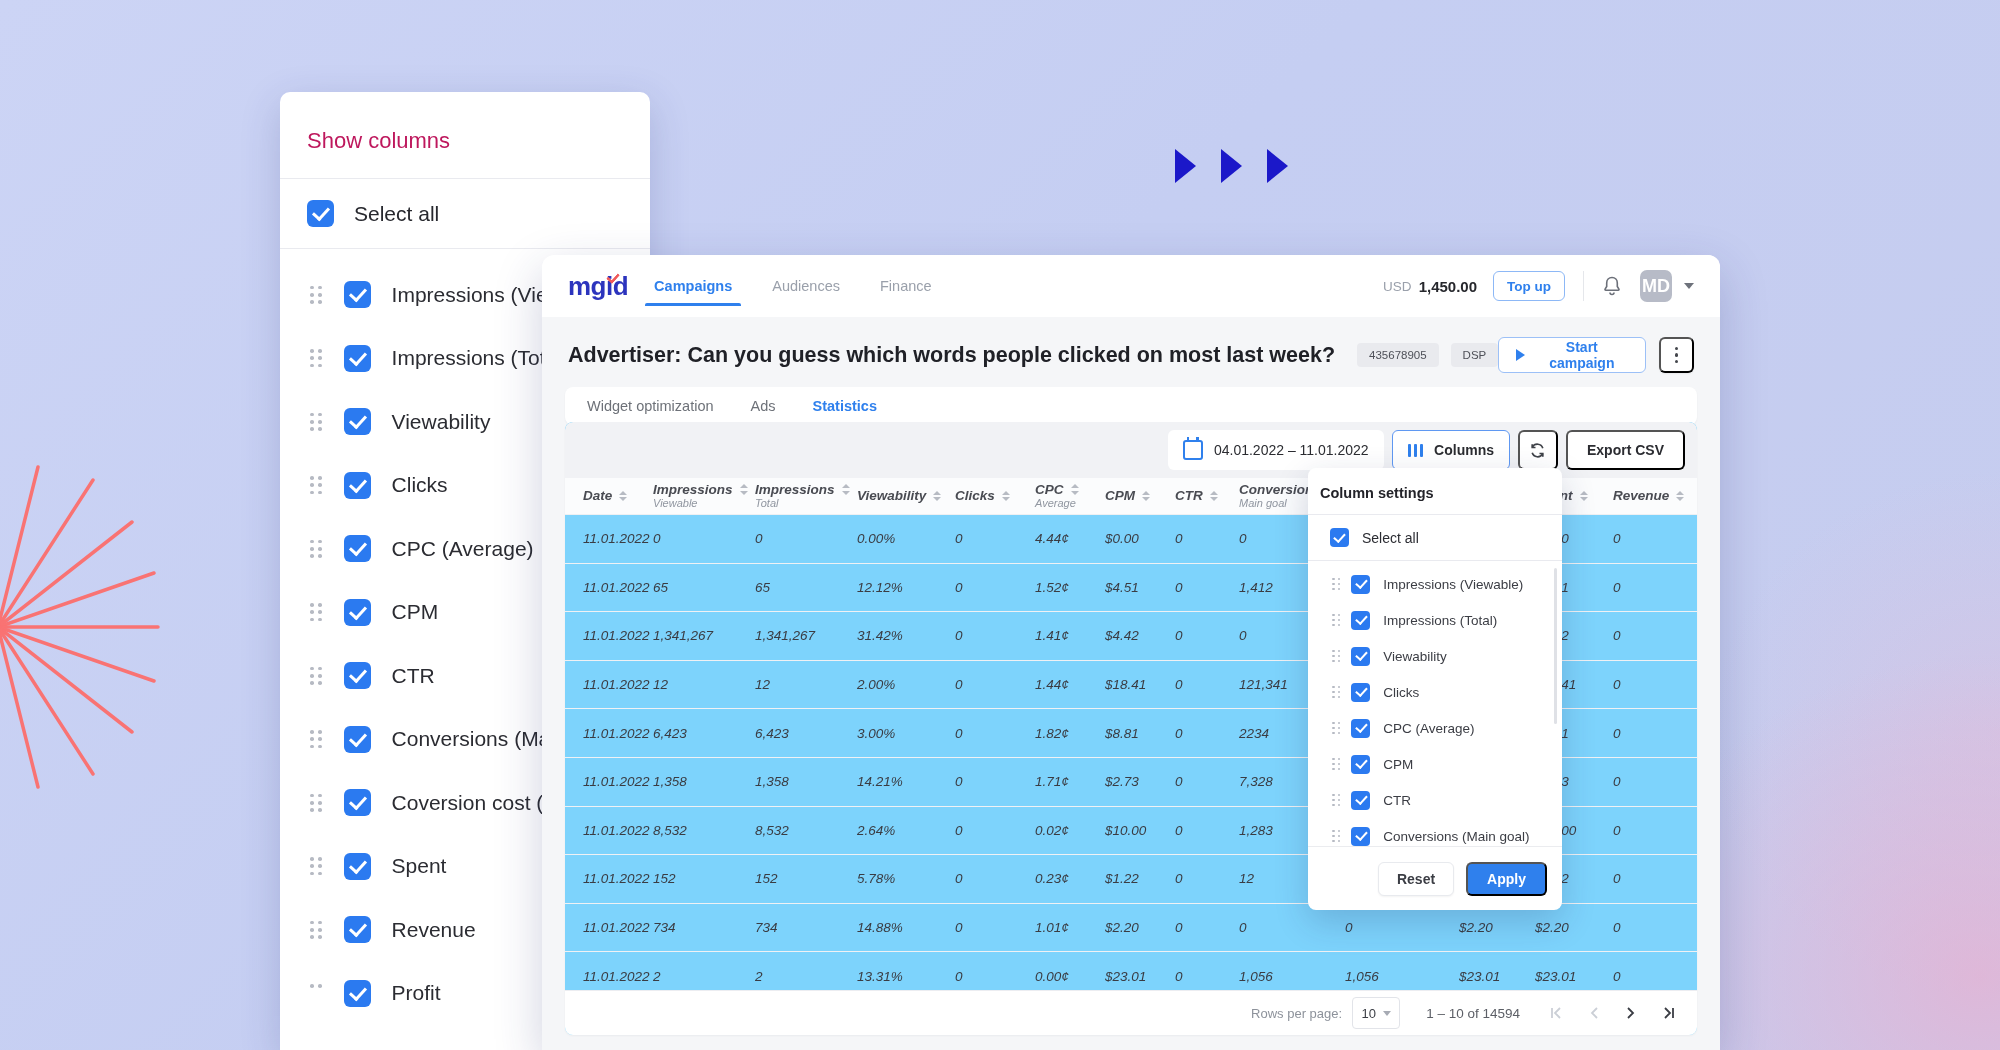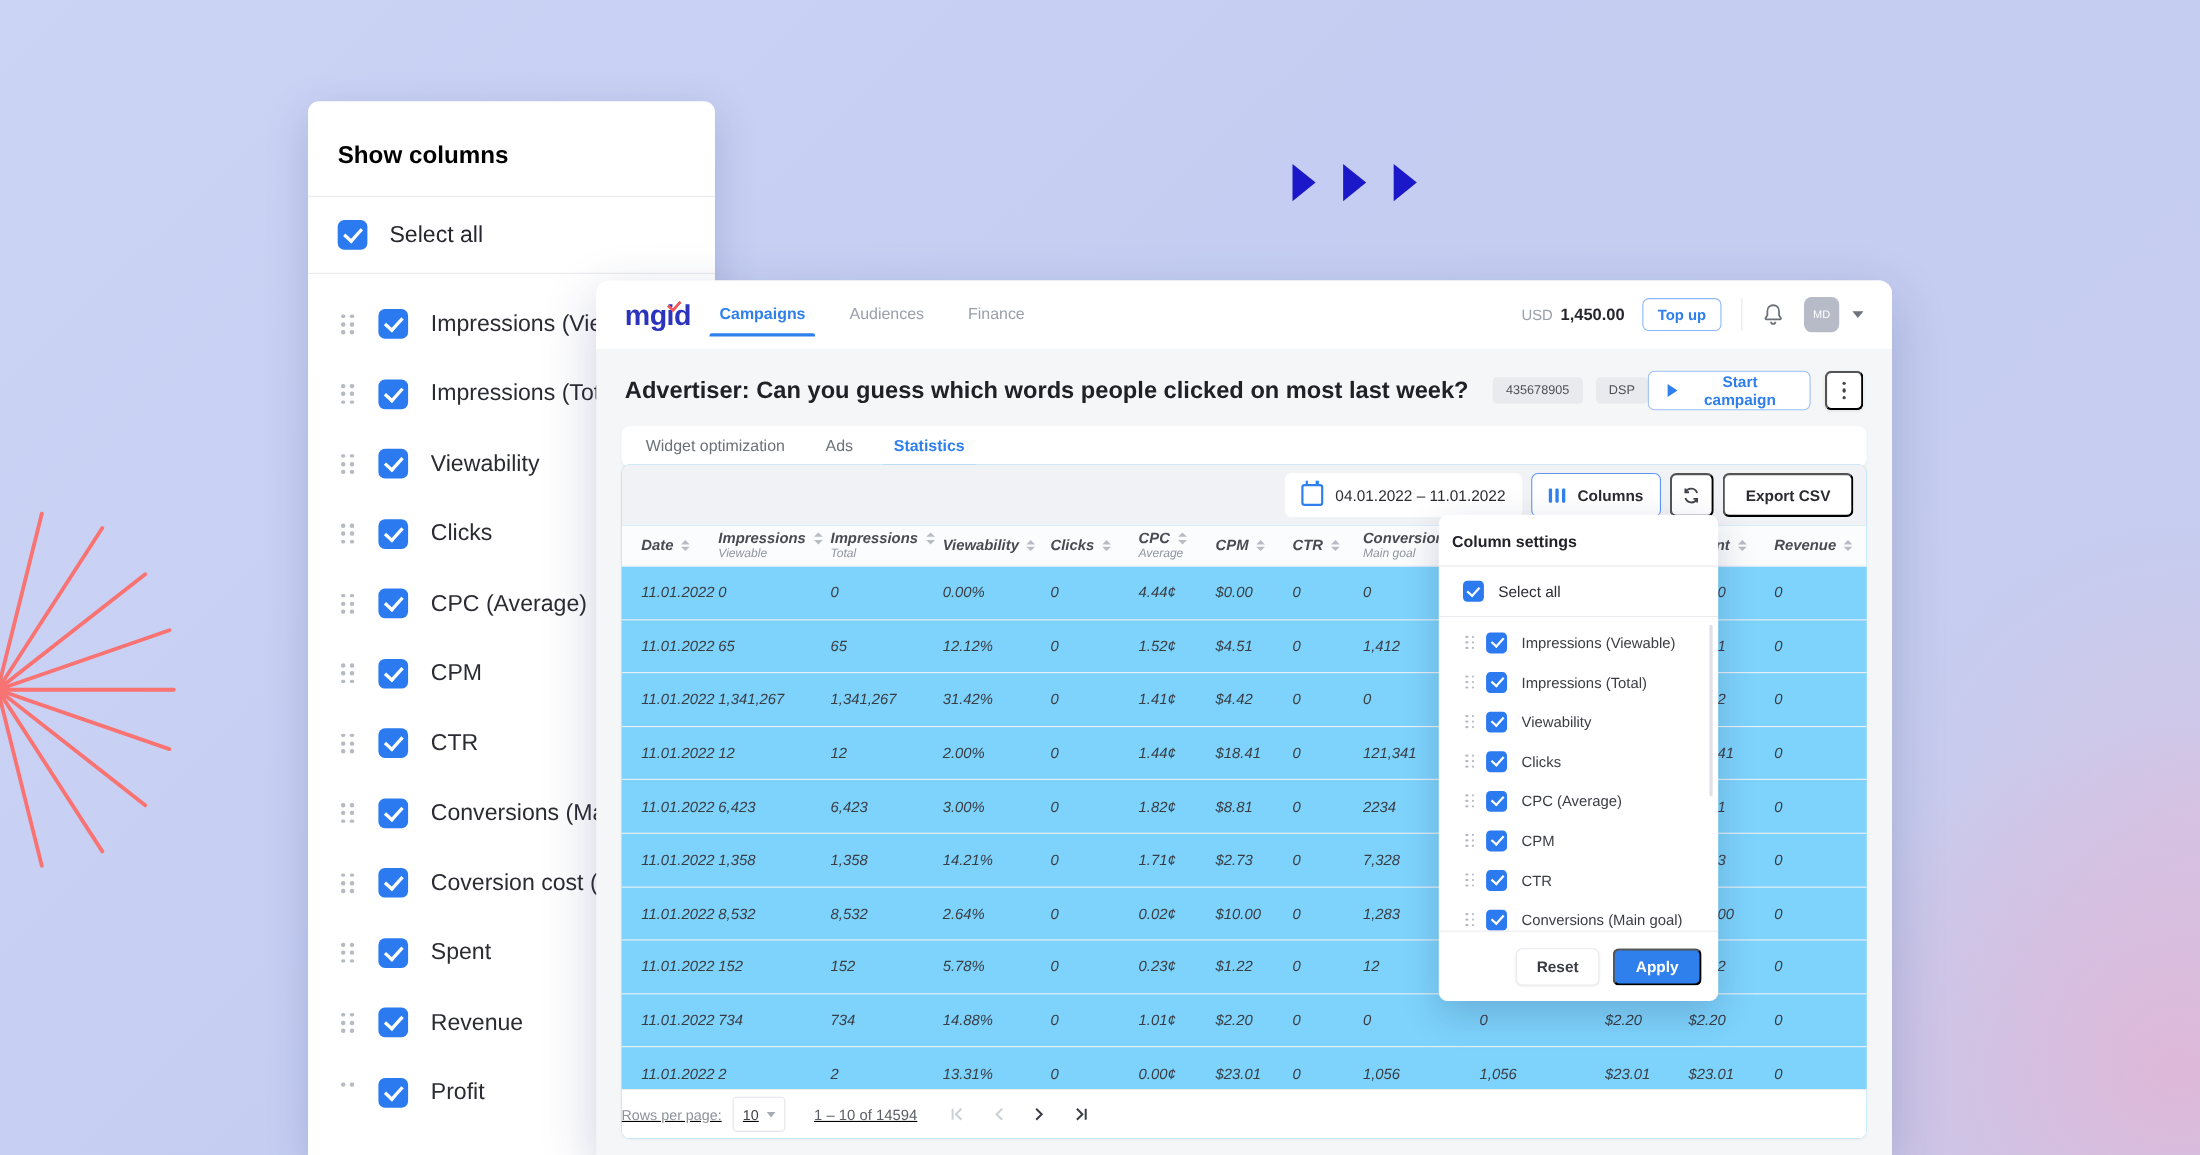--- a/index.html
+++ b/index.html
@@ -9,21 +9,21 @@
       radial-gradient(520px 460px at 99% 93%, rgba(235,173,205,.65), rgba(235,173,205,0) 70%),
       radial-gradient(420px 380px at 100% 70%, rgba(232,185,214,.35), rgba(232,185,214,0) 70%),
       linear-gradient(135deg,#ccd4f5 0%,#c5cef2 45%,#c6ccee 100%);
   }
   
   .triangles{position:absolute;left:1175px;top:149px;display:flex;gap:25px;}
   .triangles i{width:0;height:0;border-top:17px solid transparent;border-bottom:17px solid transparent;border-left:21px solid #1b18c9;}
   .starburst{position:absolute;left:-4px;top:455px;}
   
   .panel{position:absolute;left:280px;top:92px;width:370px;bottom:0;background:#fff;border-radius:10px 10px 0 0;box-shadow:0 12px 40px rgba(40,50,120,.20);z-index:2;}
-  .panel-title{padding:36px 0 24px 27px;font-size:22px;font-weight:700;color:#000000;}
+  .panel-title{padding:36px 0 24px 27px;font-size:22px;font-weight:400;color:#be185d;}
   .hr{height:1px;background:#e9eaef;}
   .selectall-row{display:flex;align-items:center;gap:20px;padding:21px 0 21px 27px;}
   .cb{background:#2b7af0;border-radius:6px;position:relative;flex:0 0 auto;}
   .cb.big{width:27px;height:27px;}
   .cb.big::after{content:"";position:absolute;left:9px;top:4px;width:7px;height:13px;border:solid #fff;border-width:0 3.4px 3.4px 0;transform:rotate(42deg);}
   .cb.small{width:19px;height:19px;border-radius:4px;}
   .cb.small::after{content:"";position:absolute;left:6.4px;top:2.8px;width:4.6px;height:9px;border:solid #fff;border-width:0 2.4px 2.4px 0;transform:rotate(42deg);}
   .selectall-label{font-size:21px;color:#27282e;}
   .panel-list{padding-top:14px;}
   .panel-item{display:flex;align-items:center;height:63.5px;padding-left:30px;}
@@ -40,21 +40,21 @@
   .nav{display:flex;gap:40px;height:100%;align-items:center;}
   .nav-item{font-size:14.5px;font-weight:500;color:#9aa0ab;position:relative;cursor:pointer;}
   .nav-item.active{color:#2f80ed;font-weight:700;}
   .nav-item.active::after{content:"";position:absolute;left:-9px;right:-9px;bottom:-12px;height:3px;background:#2f80ed;border-radius:2px 2px 0 0;}
   .header-right{margin-left:auto;display:flex;align-items:center;}
   .currency{font-size:13.5px;color:#9aa0ab;margin-right:7px;}
   .amount{font-size:15px;font-weight:700;color:#26272c;}
   .topup-btn{margin-left:16px;height:30px;display:flex;align-items:center;padding:0 13px;border:1.5px solid #8db8f6;border-radius:6px;color:#2f80ed;font-size:13.5px;font-weight:600;background:#fff;}
   .vdiv{width:1px;height:30px;background:#e5e7eb;margin:0 18px;}
   .bell{width:20px;height:22px;margin-right:18px;}
-  .avatar{width:32px;height:32px;border-radius:7px;background:#b7bbc7;color:#fff;font-size:10px;font-weight:400;display:flex;align-items:center;justify-content:center;}
+  .avatar{width:32px;height:32px;border-radius:7px;background:#b7bbc7;color:#fff;font-size:18px;font-weight:700;display:flex;align-items:center;justify-content:center;}
   .caret{width:0;height:0;border-left:5px solid transparent;border-right:5px solid transparent;border-top:6px solid #6e727b;margin-left:12px;}
   
   .title-row{display:flex;align-items:center;padding:20px 26px 14px 26px;}
   .page-title{font-size:21.5px;font-weight:700;color:#202127;white-space:nowrap;}
   .badge{background:#e9eaee;color:#4e5058;font-size:11.5px;padding:6px 12px;border-radius:4px;margin-left:12px;}
   .badge.first{margin-left:22px;}
   .start-btn{margin-left:auto;height:36px;display:flex;align-items:center;gap:10px;background:#fff;border:1.5px solid #9cc0f7;border-radius:6px;padding:0 17px;color:#2f80ed;font-size:14px;font-weight:600;}
   .play{width:0;height:0;border-top:6px solid transparent;border-bottom:6px solid transparent;border-left:9px solid #2f80ed;}
   .kebab-btn{margin-left:13px;width:36px;height:36px;background:#fff;border-radius:6px;display:flex;flex-direction:column;align-items:center;justify-content:center;gap:3px;box-shadow:0 1px 2px rgba(0,0,0,.06);}
   .kebab-btn i{width:3.5px;height:3.5px;border-radius:50%;background:#44464c;}
@@ -79,21 +79,21 @@
   .thead{height:36px;background:#fbfcfd;border-bottom:1px solid #eef0f3;align-items:center;}
   .th{display:flex;flex-direction:column;justify-content:center;line-height:1.15;}
   .th .l1{display:flex;align-items:center;gap:7px;font-size:13.5px;font-weight:700;color:#494b52;white-space:nowrap;}
   .th .sub{font-size:11px;color:#9096a0;white-space:nowrap;}
   .sort{display:inline-flex;flex-direction:column;gap:2.5px;}
   .sort i{width:0;height:0;border-left:4px solid transparent;border-right:4px solid transparent;}
   .sort .up{border-bottom:4.5px solid #b7bbc3;}
   .sort .dn{border-top:4.5px solid #b7bbc3;}
   .trow{height:47.6px;align-items:center;border-bottom:1px solid #f0f1f4;font-size:13.5px;color:#3a3c43;}
   .trow .td{white-space:nowrap;}
-  .pagination{position:absolute;left:0;right:0;bottom:0;height:44px;border-top:1px solid #ecedf1;background:#fff;display:flex;align-items:center;padding-right:22px;text-decoration:underline;}
+  .pagination{position:absolute;left:0;right:0;bottom:0;height:44px;border-top:1px solid #ecedf1;background:#fff;display:flex;align-items:center;justify-content:flex-end;padding-right:22px;}
   .pp-label{font-size:13px;color:#8d929b;}
   .pp-select{margin:0 26px 0 10px;width:46px;height:30px;border:1px solid #e2e4e9;border-radius:4px;display:flex;align-items:center;justify-content:center;gap:7px;font-size:13px;color:#3c3f46;}
   .pp-select .caret{margin:0;border-top-color:#a7abb4;border-left-width:4px;border-right-width:4px;border-top-width:5px;}
   .pp-range{font-size:13.5px;color:#5c5f66;margin-right:30px;}
   .pagers{display:flex;align-items:center;gap:27px;}
   .pager svg{display:block;}
   
   .dropdown{position:absolute;left:766px;top:213px;width:254px;height:442px;background:#fff;border-radius:8px;box-shadow:0 12px 34px rgba(30,40,90,.20);z-index:6;}
   .dd-title{padding:17px 0 13px 12px;font-size:14.5px;font-weight:700;color:#232329;}
   .dd-selectall{display:flex;align-items:center;gap:13px;padding:13px 0 13px 22px;}

